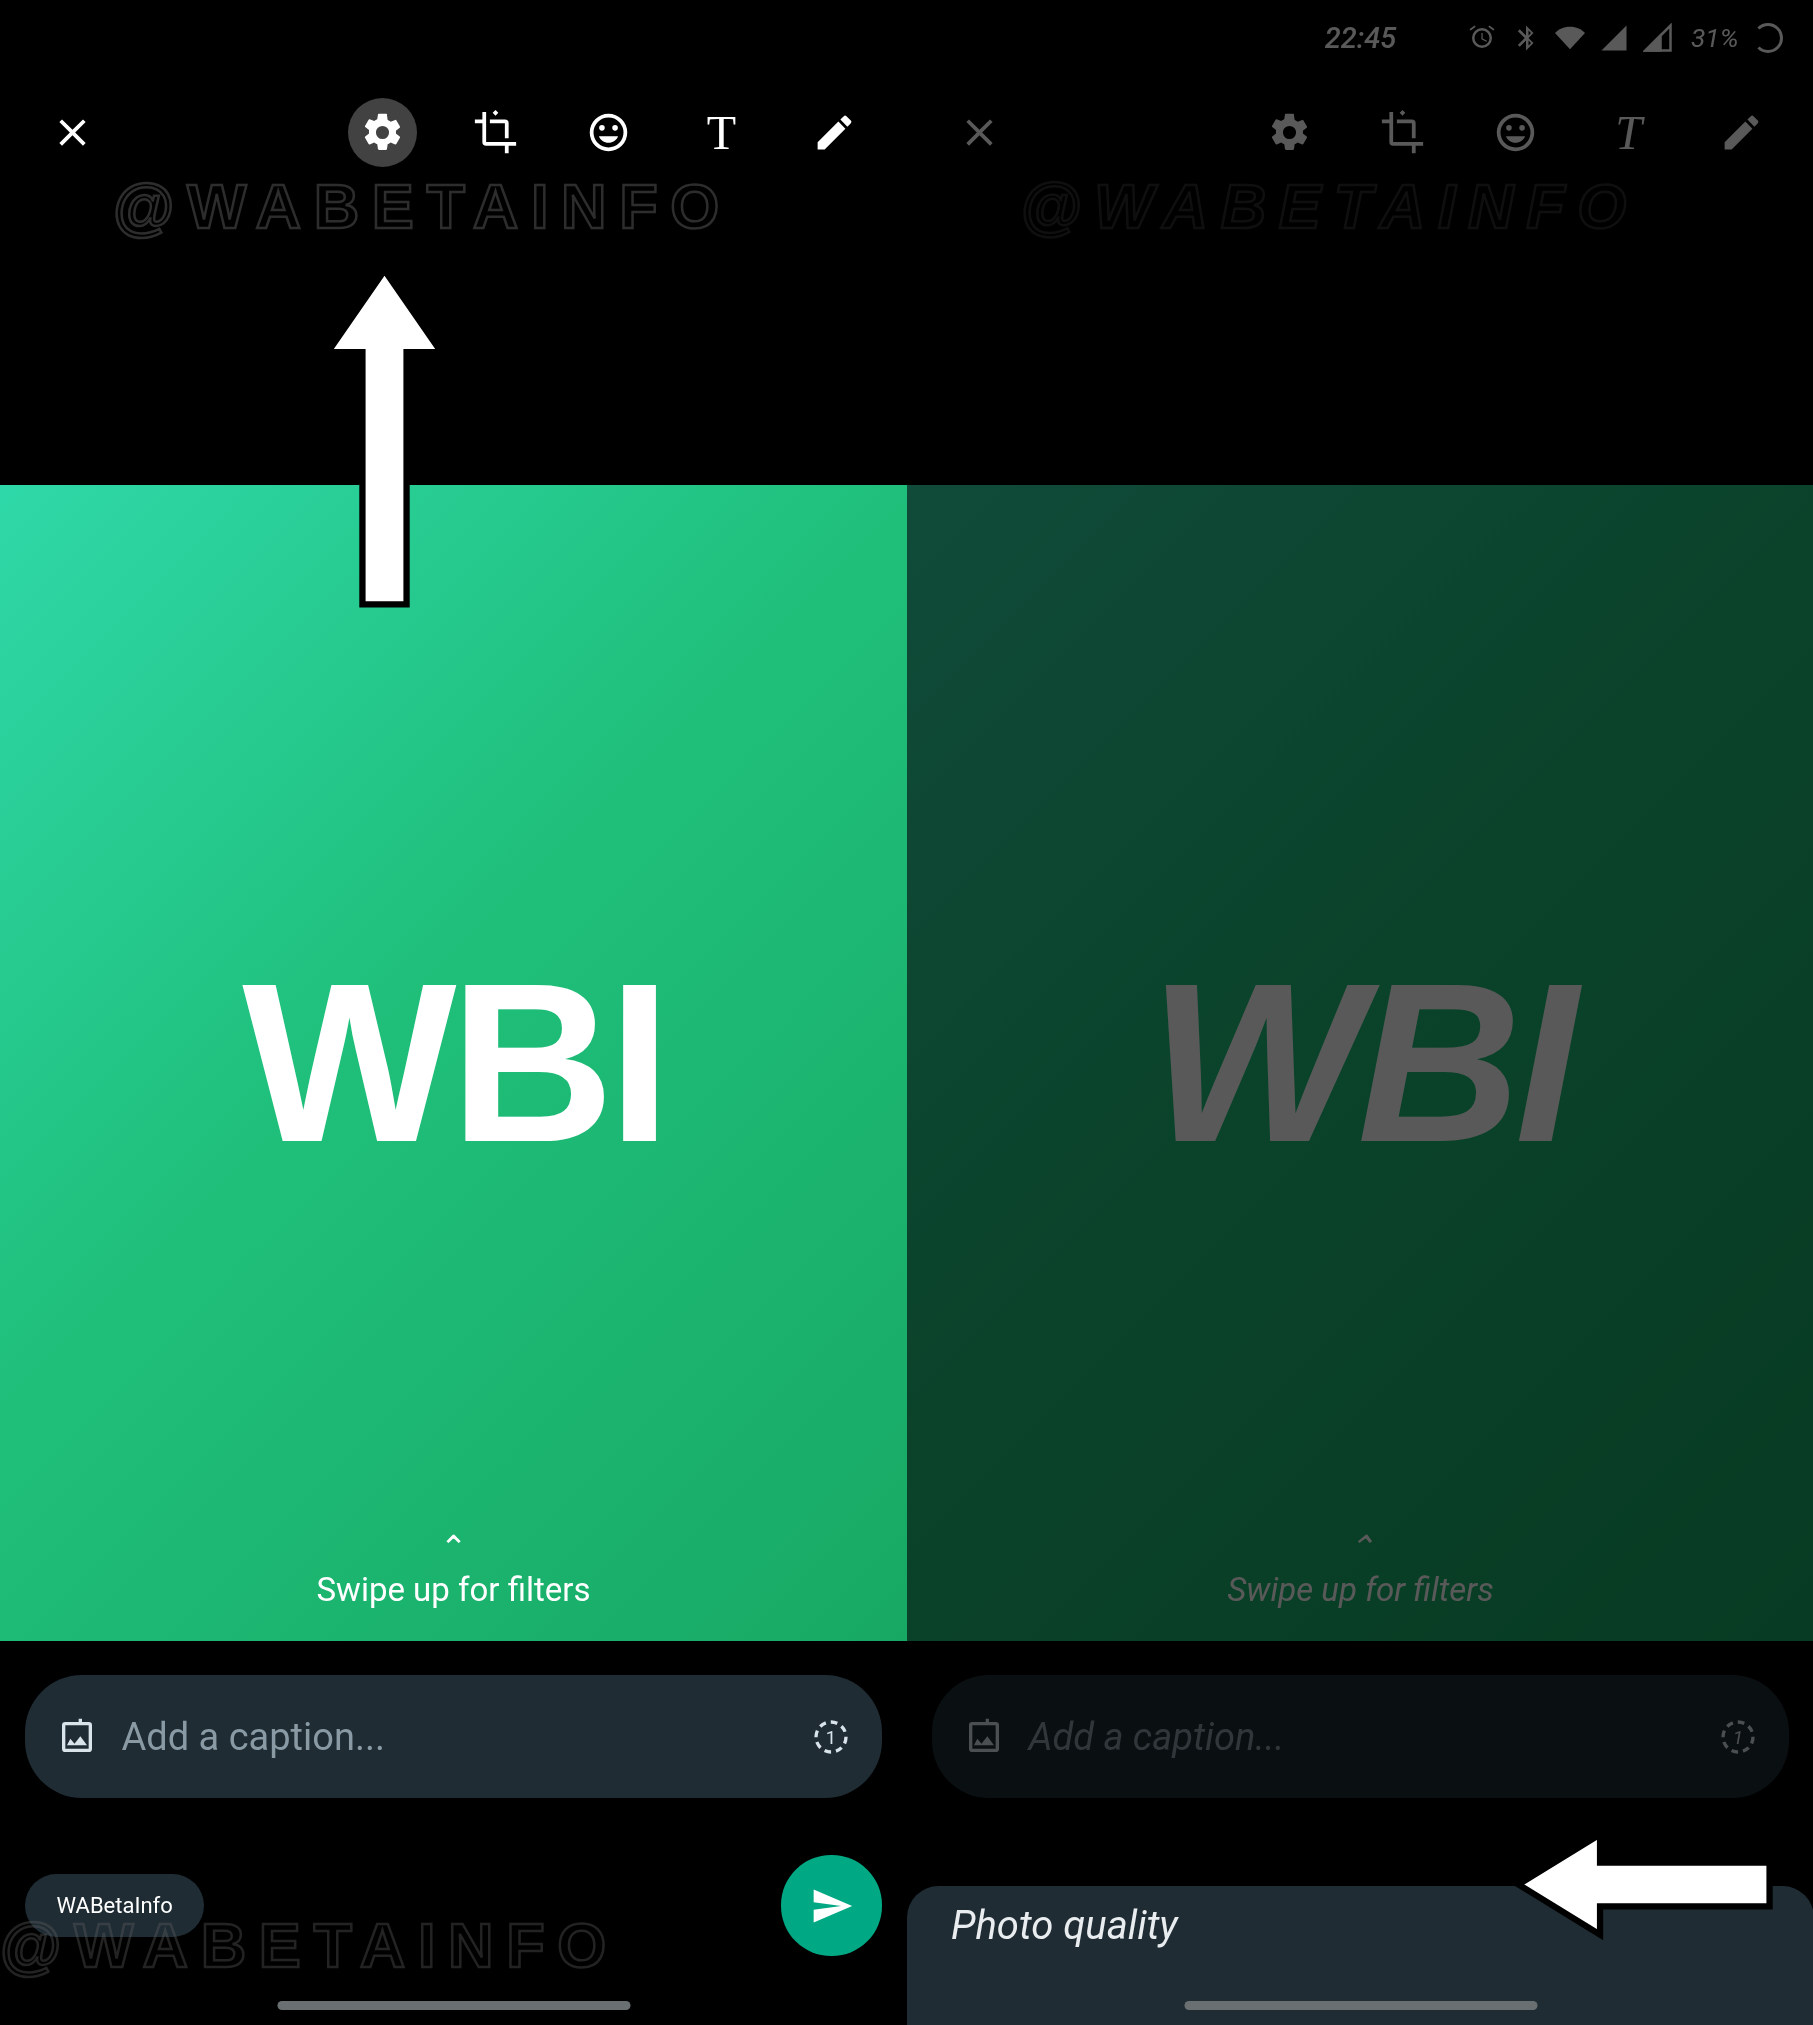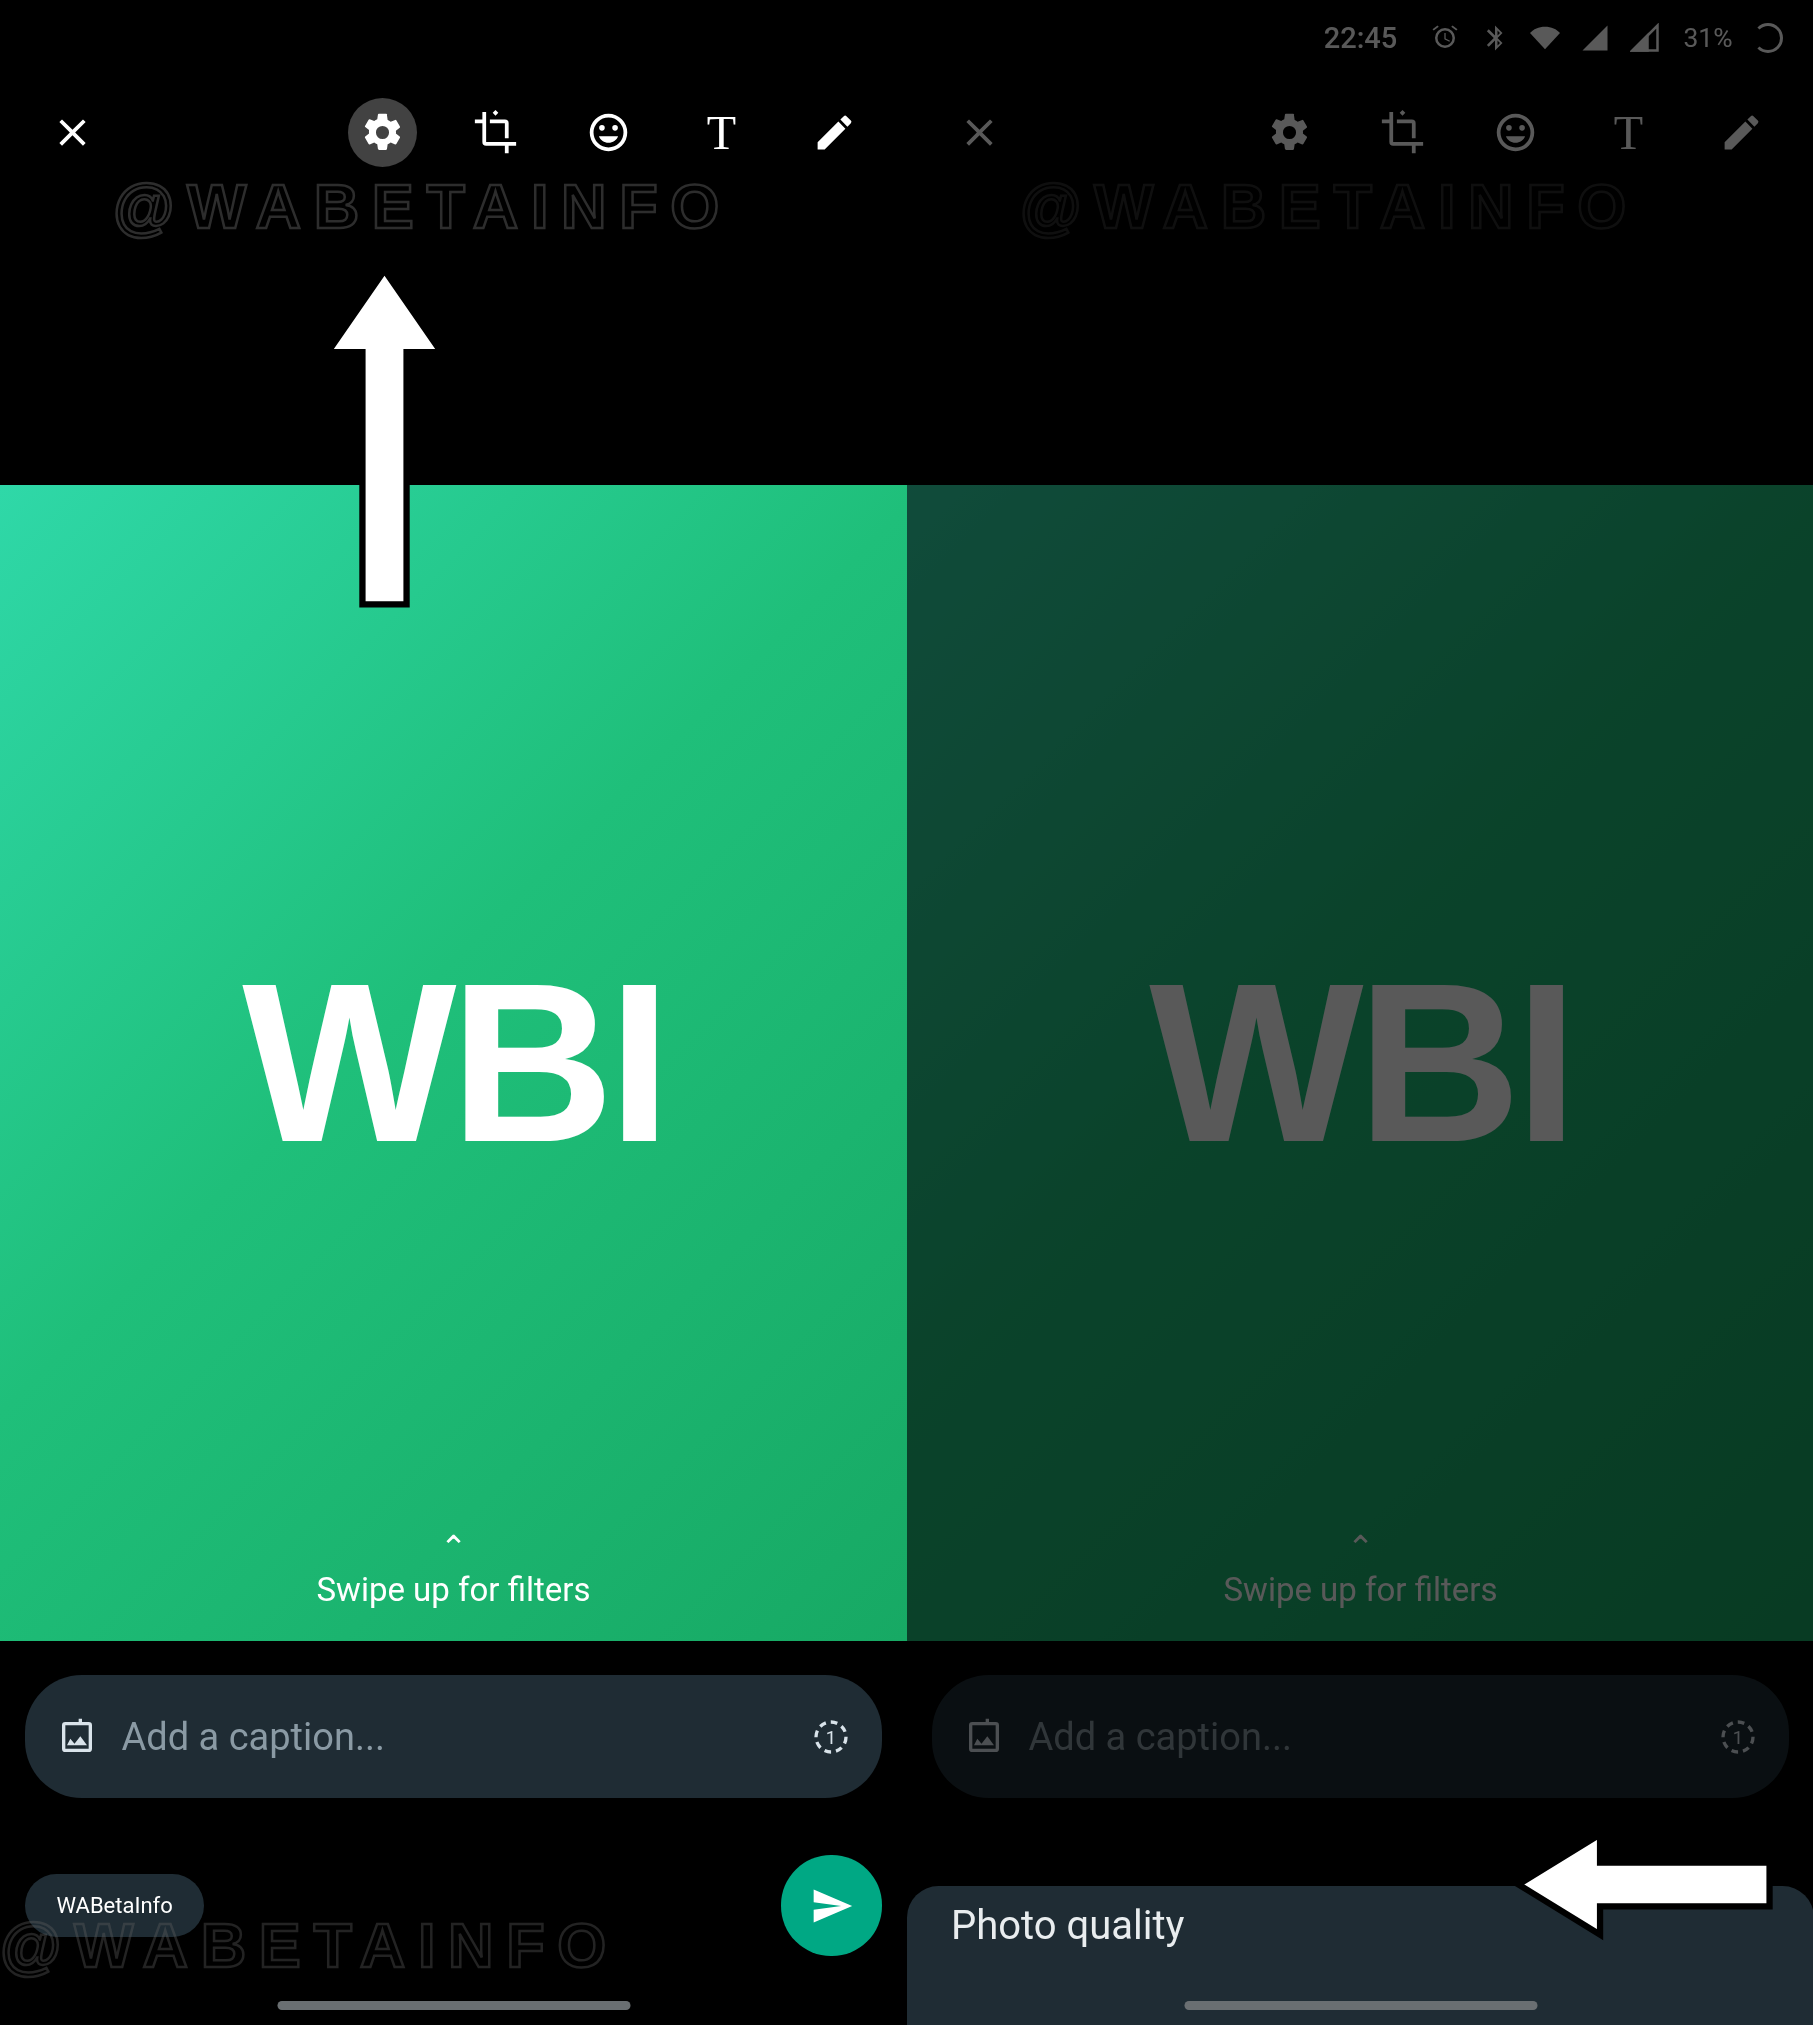--- a/index.html
+++ b/index.html
@@ -12,21 +12,21 @@
       overflow: hidden;
     }
     .pane {
       position: absolute;
       top: 0;
       width: 907px;
       height: 2025px;
       background: #000;
     }
     .pane-left { left: 0; }
-    .pane-right { left: 907px; }
+    .pane-right { left: 907px; font-style: italic; }
     .dim-overlay {
       position: absolute;
       inset: 0;
       background: rgba(0,0,0,0.65);
       pointer-events: none;
       z-index: 50;
     }
 
     
     .status-bar {
@@ -42,21 +42,21 @@
     .status-time {
       position: absolute;
       left: 50%;
       transform: translateX(-50%);
       font-weight: 500;
     }
     .status-icons {
       margin-left: auto;
       display: flex;
       align-items: center;
-      gap: 20px;
+      gap: 14px;
     }
     .status-icons svg { width: 30px; height: 30px; }
     .status-battery { font-size: 26.4px; margin-left: 3.8px; }
 
     
     .toolbar {
       height: 113px;
       display: flex;
       align-items: center;
       padding: 0 38px;

